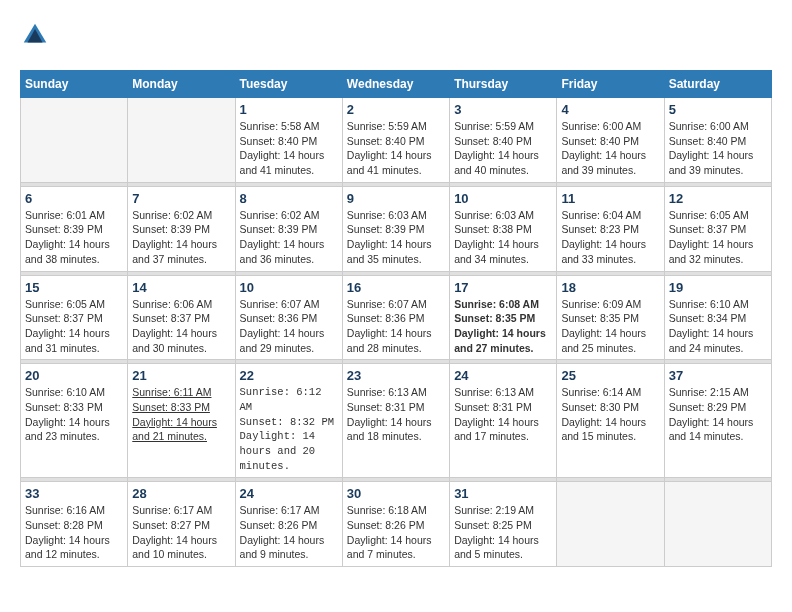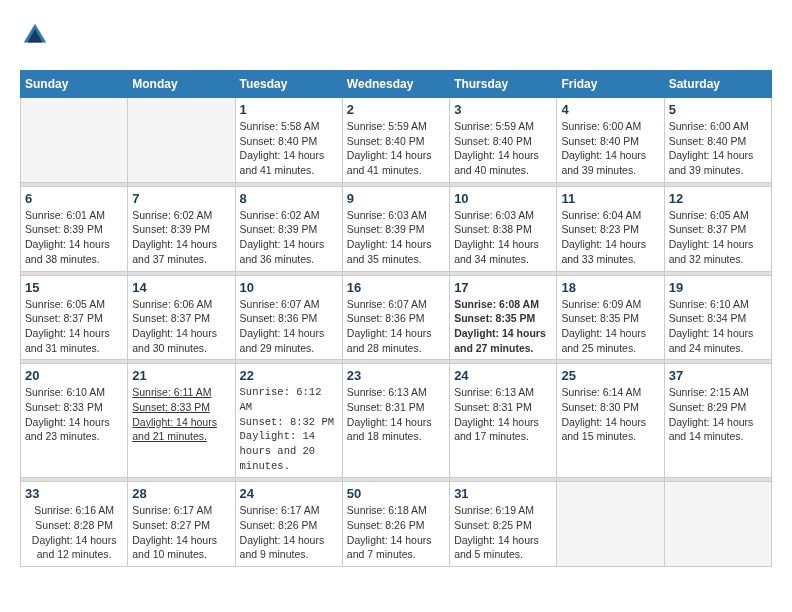--- a/index.html
+++ b/index.html
@@ -313,45 +313,45 @@
         <td style="height: 4px; padding: 0px; background: rgb(224, 224, 224);"></td>
         <td style="height: 4px; padding: 0px; background: rgb(224, 224, 224);"></td>
         <td style="height: 4px; padding: 0px; background: rgb(224, 224, 224);"></td>
         <td style="height: 4px; padding: 0px; background: rgb(224, 224, 224);"></td>
         <td style="height: 4px; padding: 0px; background: rgb(224, 224, 224);"></td>
         <td style="height: 4px; padding: 0px; background: rgb(224, 224, 224);"></td>
       </tr>
       <tr>
         <td>
           <div class="day-number">33</div>
-          <div class="day-info" style="white-space: pre-line; text-align: center;">Sunrise: 6:16 AM
+          <div class="day-info" style="white-space: pre-line;">Sunrise: 6:16 AM
 Sunset: 8:28 PM
 Daylight: 14 hours and 12 minutes.</div>
         </td>
         <td>
           <div class="day-number">28</div>
           <div class="day-info" style="white-space: pre-line;">Sunrise: 6:17 AM
 Sunset: 8:27 PM
 Daylight: 14 hours and 10 minutes.</div>
         </td>
         <td>
           <div class="day-number">24</div>
           <div class="day-info" style="white-space: pre-line;">Sunrise: 6:17 AM
 Sunset: 8:26 PM
 Daylight: 14 hours and 9 minutes.</div>
         </td>
         <td>
-          <div class="day-number">50</div>
+          <div class="day-number">30</div>
           <div class="day-info" style="white-space: pre-line;">Sunrise: 6:18 AM
 Sunset: 8:26 PM
 Daylight: 14 hours and 7 minutes.</div>
         </td>
         <td>
           <div class="day-number">31</div>
-          <div class="day-info" style="white-space: pre-line;">Sunrise: 6:19 AM
+          <div class="day-info" style="white-space: pre-line;">Sunrise: 2:19 AM
 Sunset: 8:25 PM
 Daylight: 14 hours and 5 minutes.</div>
         </td>
         <td class="empty"></td>
         <td class="empty"></td>
       </tr>
     </tbody>
 </table>
 
 </body></html>

